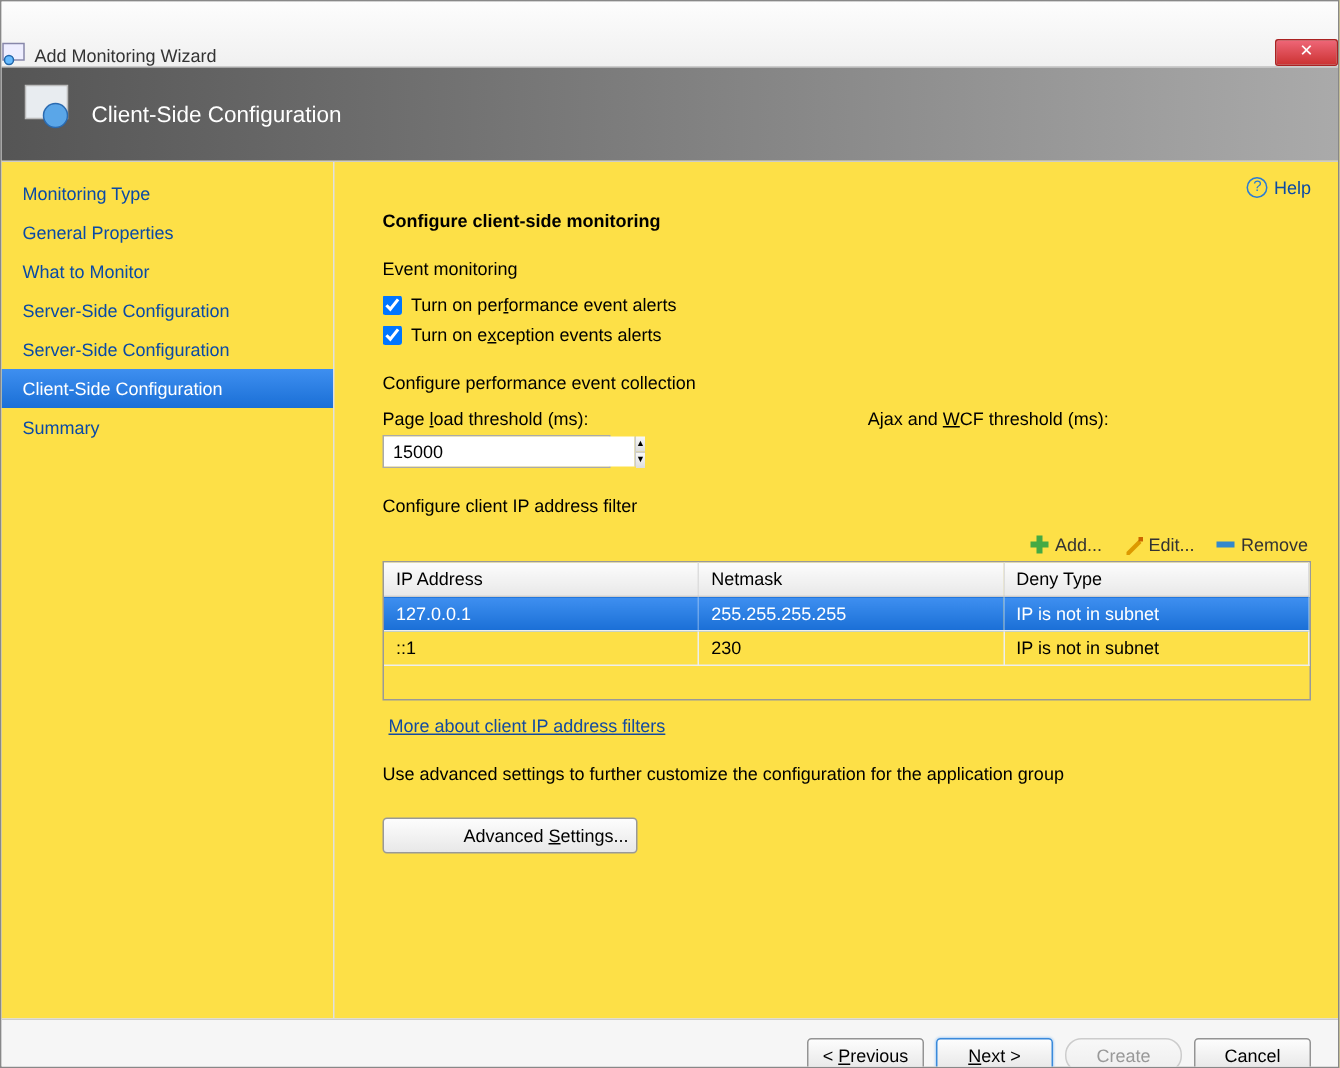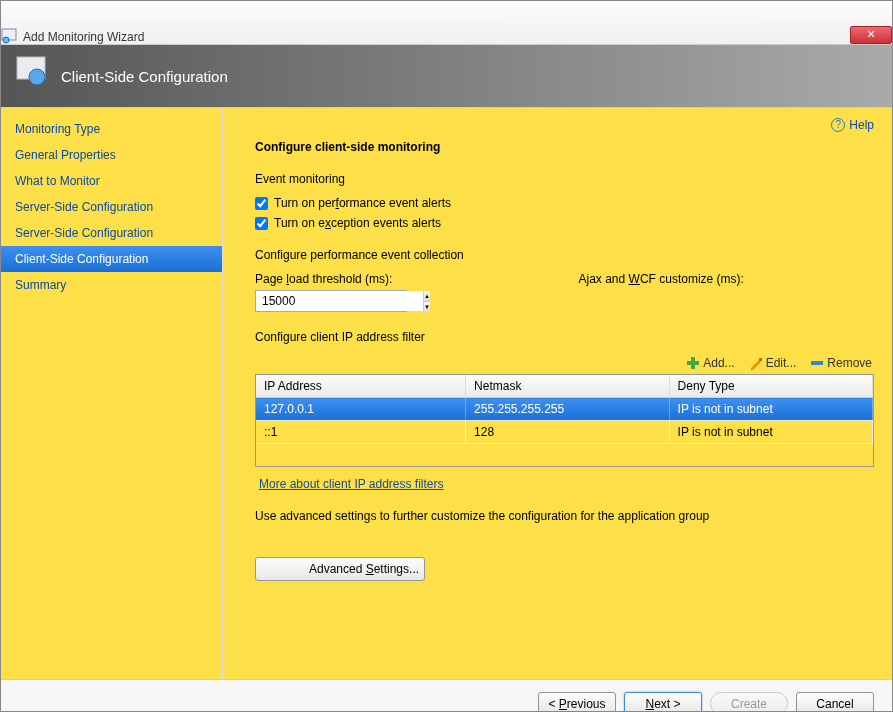--- a/index.html
+++ b/index.html
@@ -51,21 +51,21 @@
 
 .grid { border: 1px solid #999; }
 .grid table { width: 100%; border-collapse: collapse; }
 .grid th { background: linear-gradient(#fcfcfc,#e9e9e9); text-align: left; font-weight: normal; padding: 4px 8px; border-right: 1px solid #ddd; border-bottom: 1px solid #ccc; }
 .grid td { padding: 4px 8px; border-right: 1px solid #eee; border-bottom: 1px solid #eee; }
 .grid tr.selrow td { background: #1a6fd6; background: linear-gradient(#3e8ff0,#1a6fd6); color: #fff; border-right-color: rgba(255,255,255,.3); }
 .grid .spacer td { height: 22px; border: none; }
 
 .link { color: #144aa0; text-decoration: underline; cursor: pointer; display: inline-block; margin-top: 10px; margin-left: 4px; }
 
-.advbtn { margin-top: 24px; width: 170px; height: 24px; background: linear-gradient(#fdfdfd,#e8e8e8); border: 1px solid #999; border-radius: 3px; cursor: pointer; padding-left: 48px; }
+.advbtn { margin-top: 12px; width: 170px; height: 24px; background: linear-gradient(#fdfdfd,#e8e8e8); border: 1px solid #999; border-radius: 3px; cursor: pointer; padding-left: 48px; }
 
 
 .footer { height: 48px; border-top: 1px solid #ccc; display: flex; justify-content: flex-end; align-items: center; gap: 8px; padding: 12px 18px; background: #f6f6f6; }
 .fbtn { width: 78px; height: 23px; border: 1px solid #949494; border-radius: 3px; background: linear-gradient(#fdfdfd,#e6e6e6); cursor: pointer; }
 .fbtn.primary { border: 1px solid #3a8adb; box-shadow: 0 0 2px #6aaef2; }
 .fbtn:disabled { color: #999; background: linear-gradient(#f8f8f8,#eee); border-color: #ccc; cursor: default; border-radius: 11px; }
 </style>
 </head>
 <body>
 
@@ -121,21 +121,21 @@
         <span class="label"><span>Page </span><span class="u">l</span><span>oad threshold (ms):</span></span>
         <div class="spinner">
           <input type="text" value="15000" style="">
           <div class="spin">
               <div>▲</div>
               <div>▼</div>
             </div>
         </div>
       </div>
       <div class="fieldcol">
-        <span class="label"><span>Ajax and </span><span class="u">W</span><span>CF customize (ms):</span></span>
+        <span class="label"><span>Ajax and </span><span class="u">W</span><span>CF threshold (ms):</span></span>
       </div>
     </div>
 
     <h3>Configure client IP address filter</h3>
     <div class="tbar">
       <div class="tbtn">
         <svg class="ico" viewBox="0 0 14 14">
             <rect x="5" y="1" width="4" height="12" fill="#4a4"></rect>
             <rect x="1" y="5" width="12" height="4" fill="#4a4"></rect>
           </svg>
@@ -165,21 +165,21 @@
         </tr>
           </thead>
         <tbody>
           <tr class="selrow">
             <td>127.0.0.1</td>
             <td>255.255.255.255</td>
             <td>IP is not in subnet</td>
           </tr>
           <tr>
             <td>::1</td>
-            <td>128</td>
+            <td>230</td>
             <td>IP is not in subnet</td>
           </tr>
           <tr class="spacer">
               <td colspan="3"></td>
             </tr>
         </tbody>
       </table>
     </div>
     <a class="link">More about client IP address filters</a>
 

